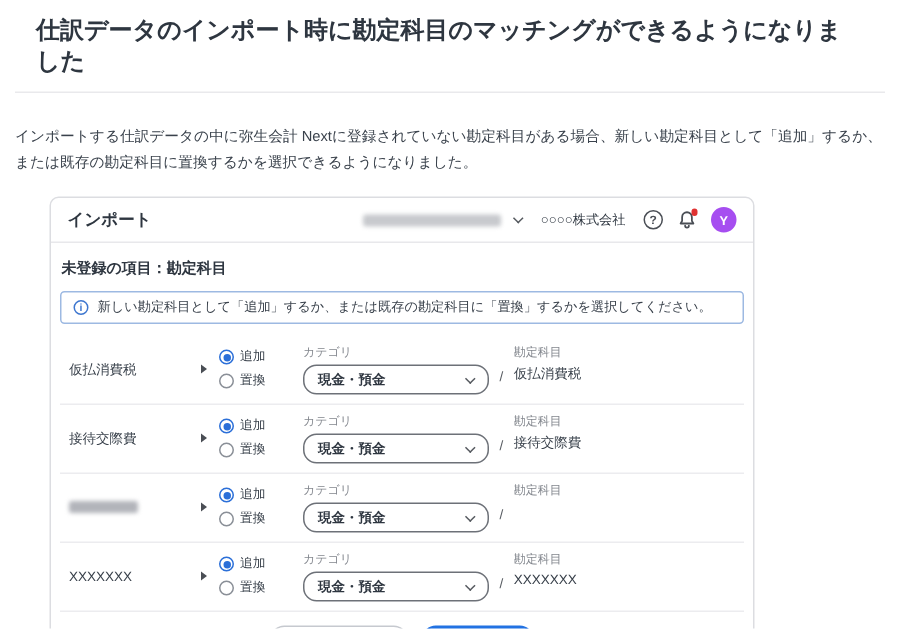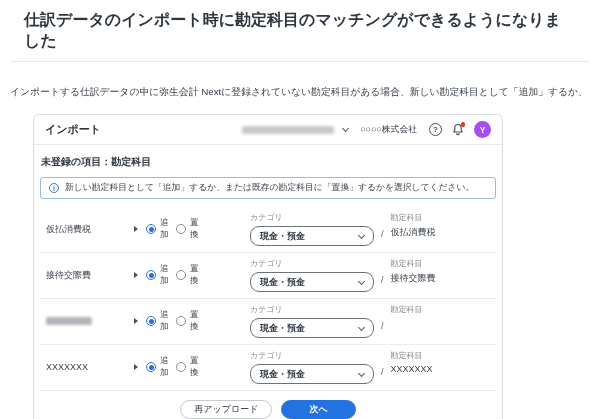--- a/index.html
+++ b/index.html
@@ -53,29 +53,29 @@
   .th.rest { flex:1; padding-left:2px; gap:3px; }
   .th .m { width:58px; display:flex; align-items:center; gap:3px; }
   .th .iicon { width:9px; height:9px; border-color:#55595f; color:#55595f; cursor:pointer; }
 
   .row { display:flex; align-items:stretch; border-bottom:1px solid #ececef;
          padding:5px 0 6px; min-height:32px; }
   .cell-name { width:88px; padding-left:6px; font-size:9px; display:flex; align-items:center; color:#3a424c; }
   .cell-arrow { width:16px; display:flex; align-items:center; justify-content:center; cursor:pointer; }
   .tri { width:0; height:0; border-left:4.5px solid #4a4e55;
          border-top:3.2px solid transparent; border-bottom:3.2px solid transparent; }
-  .cell-method { width:58px; display:flex; justify-content:center;
+  .cell-method { width:58px; display:flex; flex-direction:column; justify-content:center;
                  gap:4px; padding-left:2px; font-size:8.5px; color:#3a424c; }
   .opt { display:flex; align-items:center; gap:4px; cursor:pointer; }
   .radio { width:10px; height:10px; border:1.2px solid #8a8f97; border-radius:50%;
            position:relative; background:#fff; flex:none; }
   .radio.sel { border-color:#2b6fd8; }
   .radio.sel::after { content:""; position:absolute; inset:1.5px; background:#2b6fd8; border-radius:50%; }
 
-  .cell-content { flex:1; display:flex; align-items:flex-start; gap:7px;margin-left:48px; }
+  .cell-content { flex:1; display:flex; align-items:flex-start; gap:7px; }
   .flabel { font-size:8px; color:#83878e; display:block; margin-bottom:3px; }
   .select { width:124px; height:20px; border:1px solid #6d7178; border-radius:9px;
             display:flex; align-items:center; justify-content:space-between;
             padding:0 9px; font-size:9px; font-weight:bold; color:#2e3640;
             background:#fff; cursor:pointer; }
   .select .chev { margin-top:-2px; }
   .slash { font-size:9px; color:#55595f; margin-top:17px; }
   .facc .val { font-size:9px; color:#3a424c; display:block; margin-top:2px; }
   .facc .blob.acc { margin-top:4px; }
 
@@ -87,20 +87,21 @@
                  font-weight:bold; padding:0 27px; }
 </style>
 </head>
 <body>
 
 <div class="page-title">仕訳データのインポート時に勘定科目のマッチングができるようになりました</div>
 <div class="divider"></div>
 
 <div class="intro">
   <span>インポートする仕訳データの中に弥生会計 Nextに登録されていない勘定科目がある場合、新しい勘定科目として「追加」するか、</span>
+  <span>または既存の勘定科目に置換するかを選択できるようになりました。</span>
 </div>
 
 <div class="app-window">
   <div class="app-header">
     <div class="app-title">インポート</div>
     <div class="spacer"></div>
     <div class="fiscal-sel">
       <div class="blob big"></div>
       <div class="chev"></div>
     </div>

